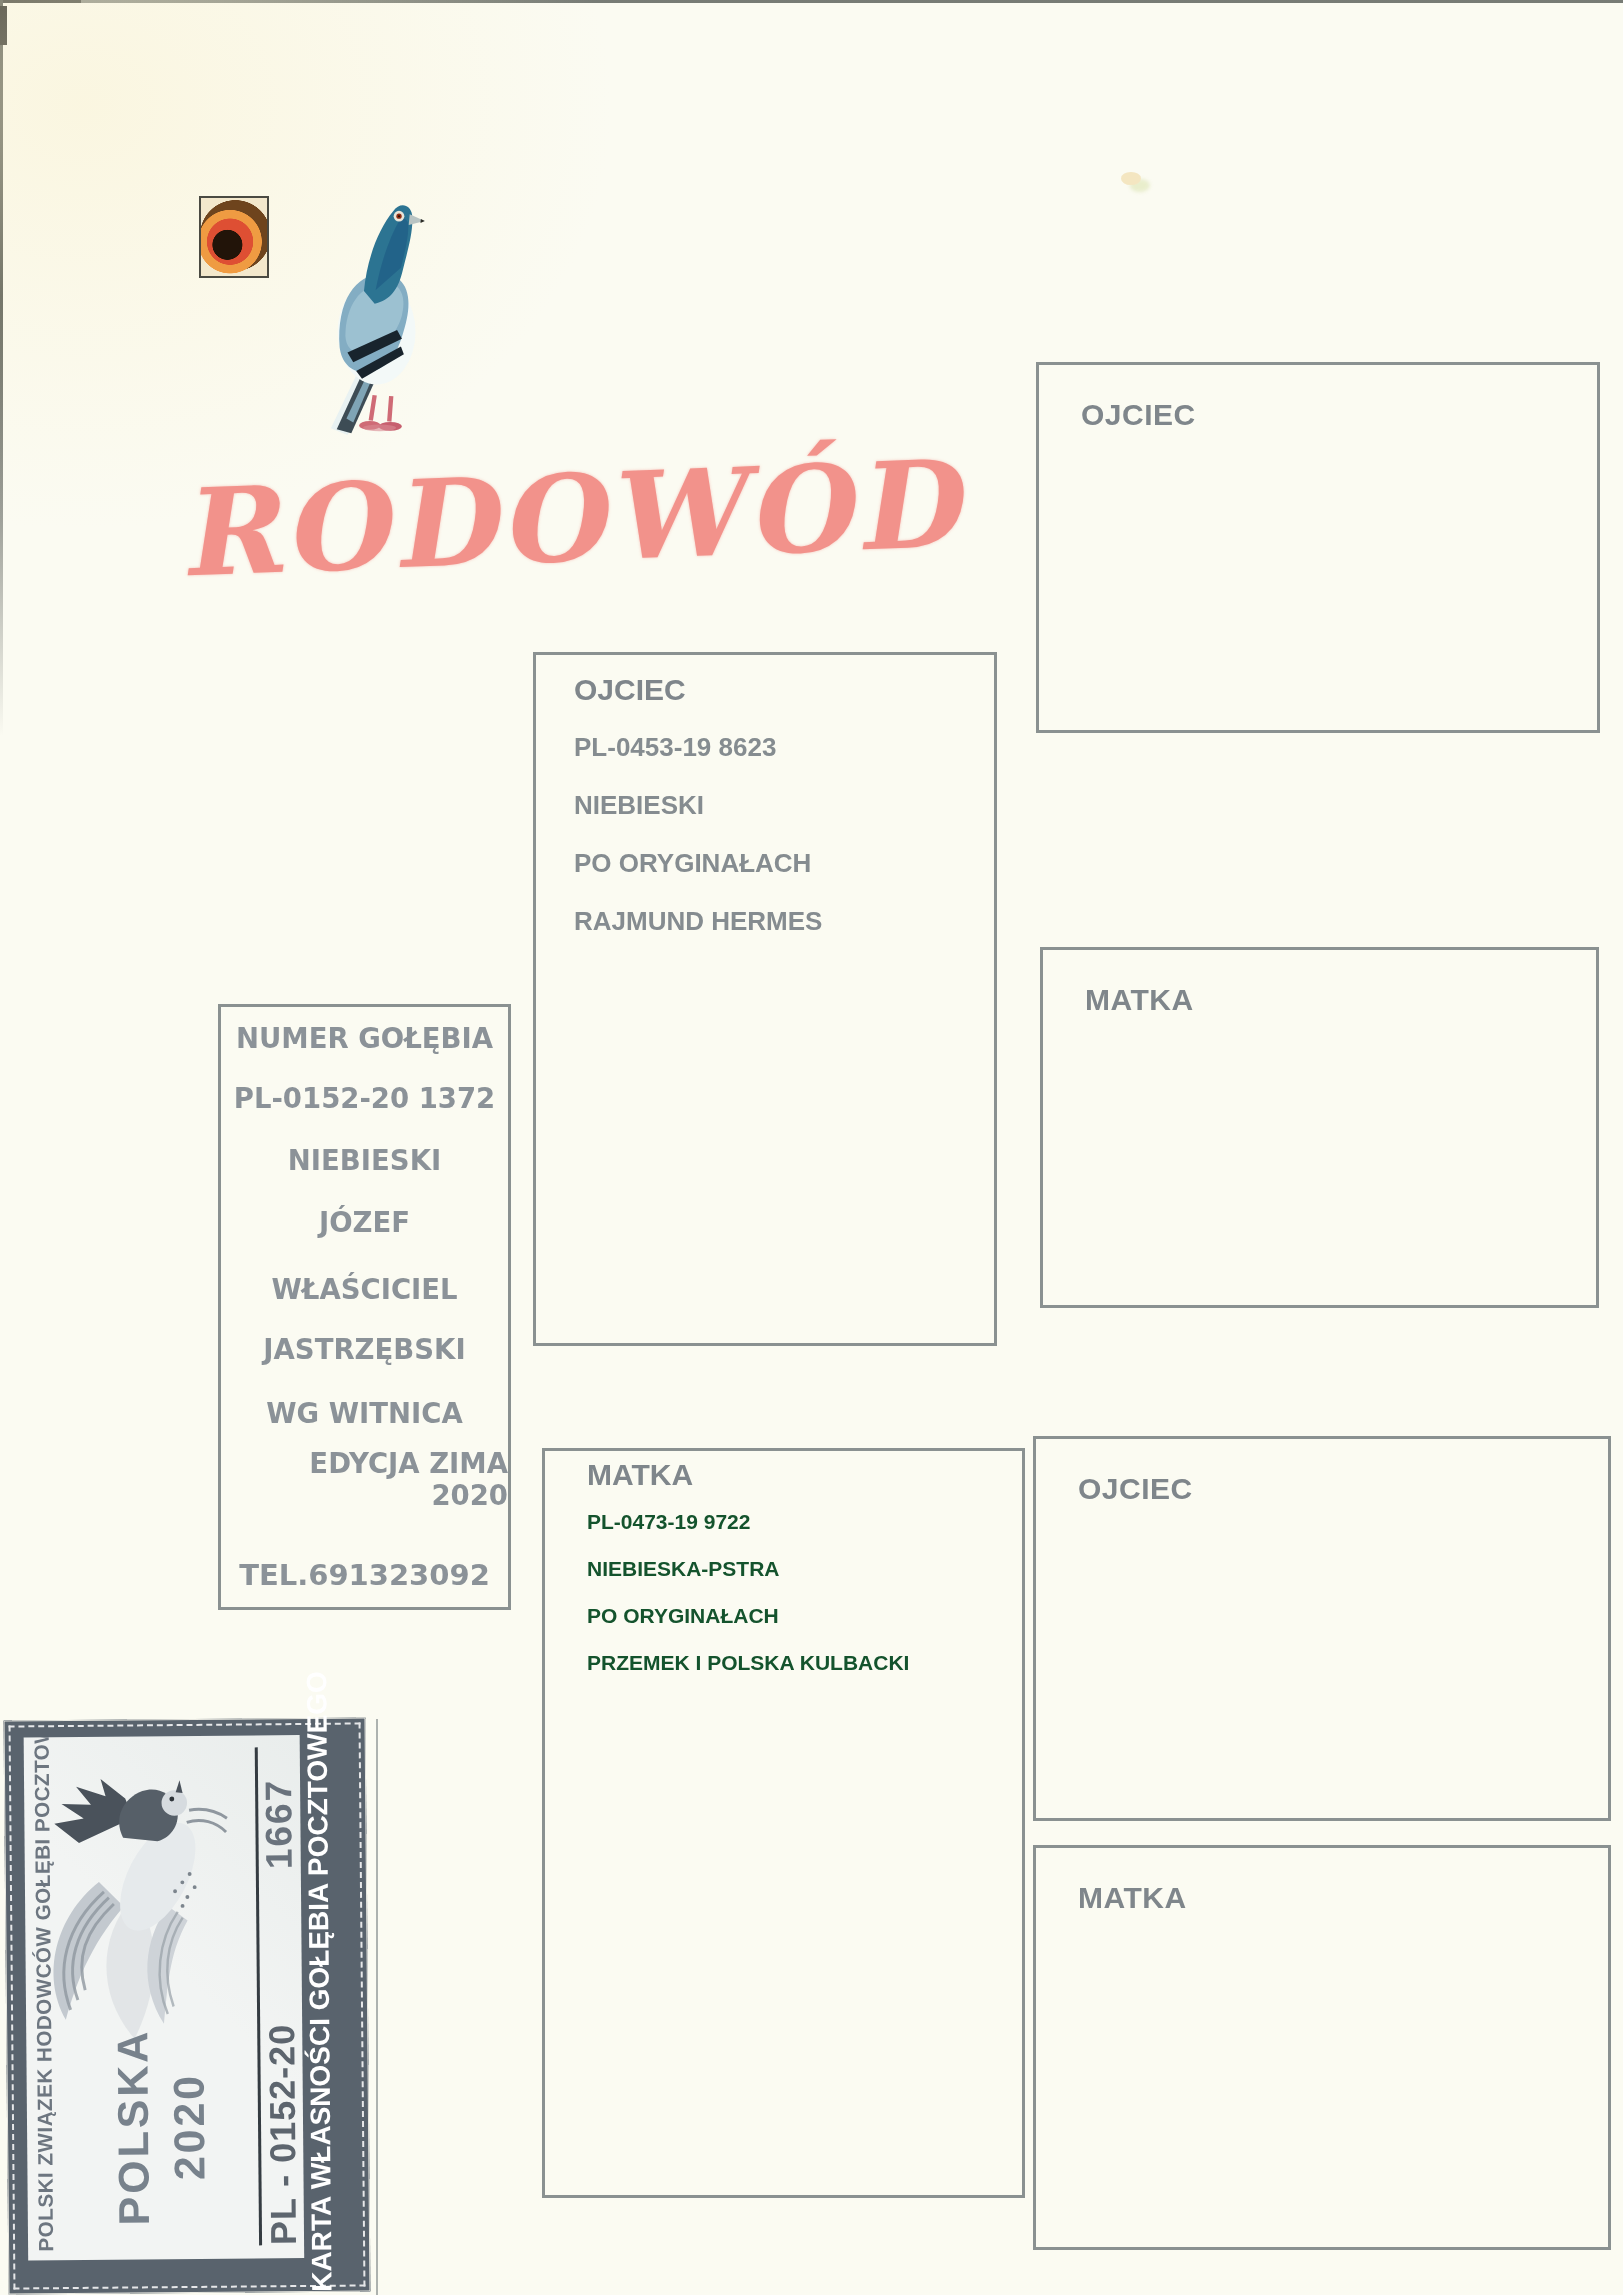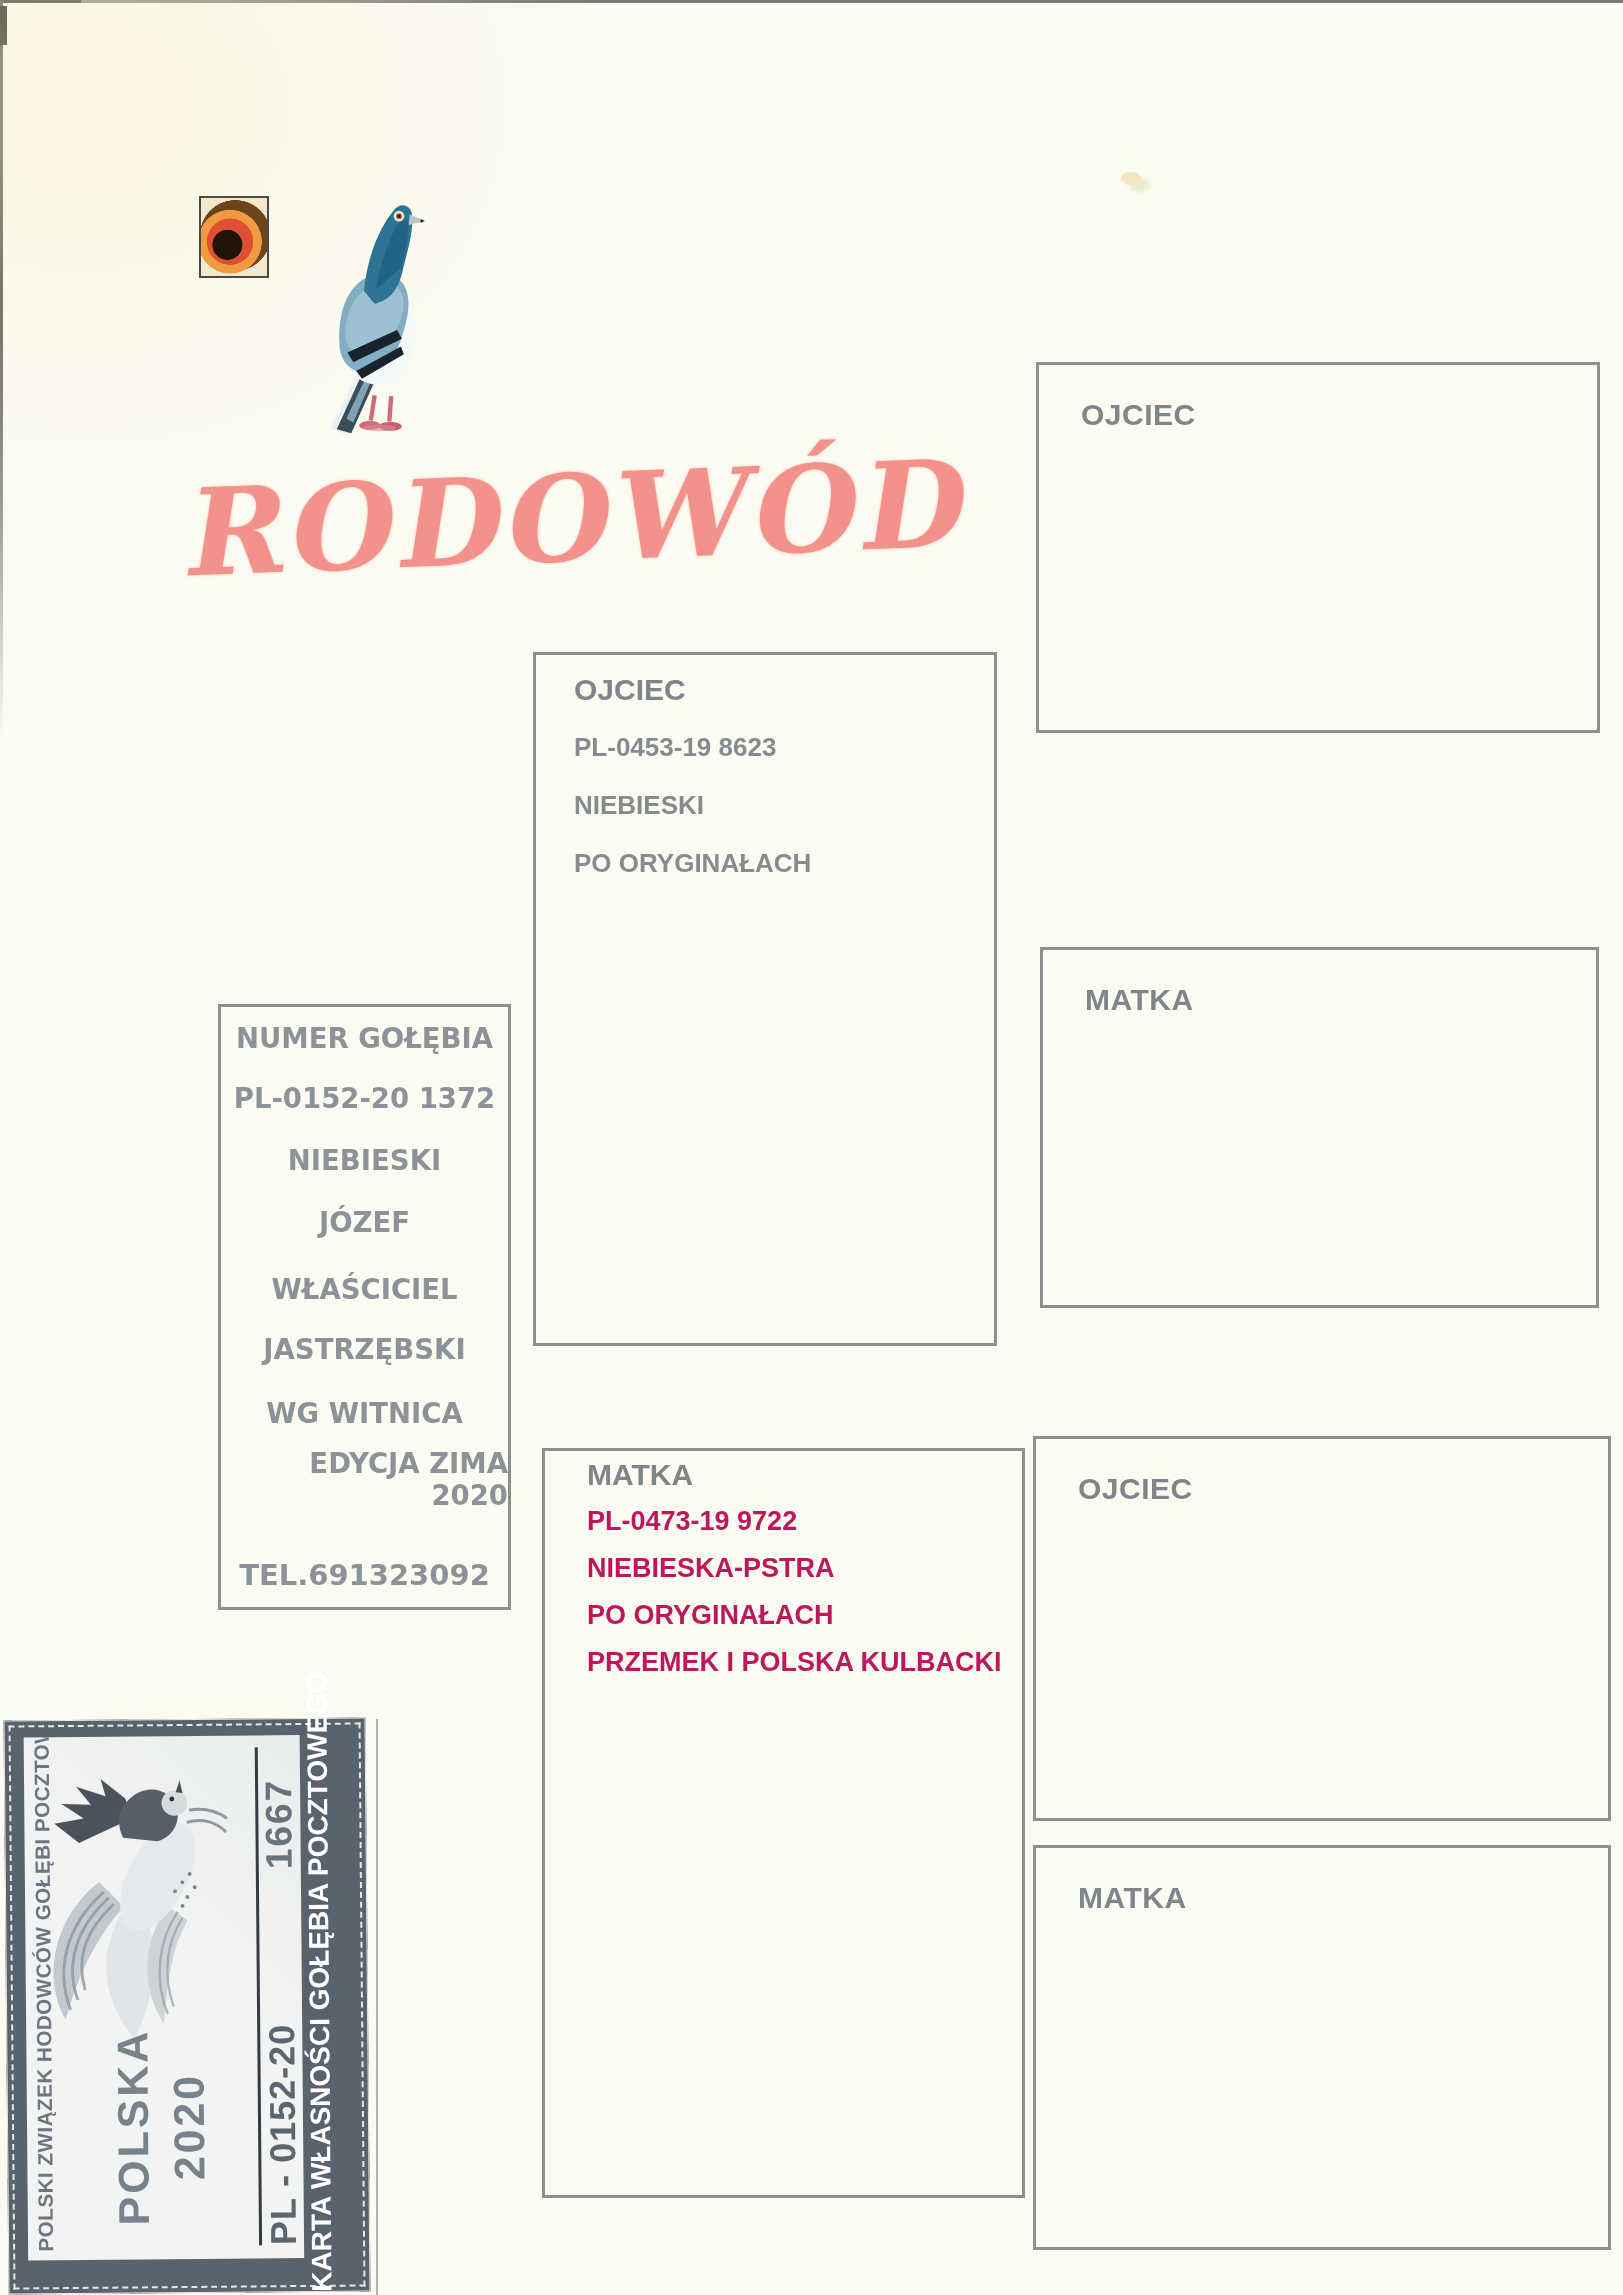--- a/index.html
+++ b/index.html
@@ -37,21 +37,21 @@
   .box-father-mid{left:533px;top:652px;width:458px;height:688px;}
   .box-mother-right1{left:1040px;top:947px;width:553px;height:355px;}
   .box-subject{left:218px;top:1004px;width:287px;height:600px;}
   .box-mother-mid{left:542px;top:1448px;width:477px;height:744px;}
   .box-father-right2{left:1033px;top:1436px;width:572px;height:379px;}
   .box-mother-right2{left:1033px;top:1845px;width:572px;height:399px;}
   .lines-a{padding:5.9px 0 0 38px;}
   .lines-a .ln{height:58px;display:flex;align-items:center;font-size:26px;font-weight:bold;color:#858c90;}
   .lines-a .ln:first-child{font-size:30px;color:#7f868b;}
   .lines-b{padding:0 0 0 42px;}
-  .lines-b .ln{height:47px;display:flex;align-items:center;font-size:27px;font-weight:bold;color:#be185d;}
+  .lines-b .ln{height:47px;display:flex;align-items:center;font-size:21px;font-weight:bold;color:#14532d;}
   .lines-b .ln:first-child{font-size:30px;color:#7f868b;}
   .box-subject{font-family:"DejaVu Sans",sans-serif;text-align:right;color:#8b9298;}
   .box-subject .sln{display:flex;align-items:center;justify-content:center;font-weight:bold;font-size:27.5px;}
   .s1{height:61px;font-size:28.5px;}
   .s2{height:60px;} .s3{height:64px;} .s4{height:76px;} .s5{height:59px;}
   .s6{height:44px;}  .s7{height:83px;} .s8{height:50px;font-size:26.5px;padding-left:36px;}
   .sphone{position:absolute;left:0;right:0;bottom:16.7px;height:31px;display:flex;align-items:center;
           justify-content:center;font-weight:bold;font-size:29px;}
   
   .stamp{position:absolute;left:5.9px;top:1719px;width:362px;height:574px;transform:rotate(-.5deg);}
@@ -115,20 +115,21 @@
   <div class="pbox box-father-top">
     <div class="blabel">OJCIEC</div>
   </div>
 
   <div class="pbox box-father-mid">
     <div class="lines-a">
       <div class="ln">OJCIEC</div>
       <div class="ln">PL-0453-19 8623</div>
       <div class="ln">NIEBIESKI</div>
       <div class="ln">PO ORYGINAŁACH</div>
+      <div class="ln">RAJMUND HERMES</div>
     </div>
   </div>
 
   <div class="pbox box-mother-right1">
     <div class="blabel">MATKA</div>
   </div>
 
   <div class="pbox box-subject">
     <div class="sln s1">NUMER GOŁĘBIA</div>
     <div class="sln s2">PL-0152-20 1372</div>

